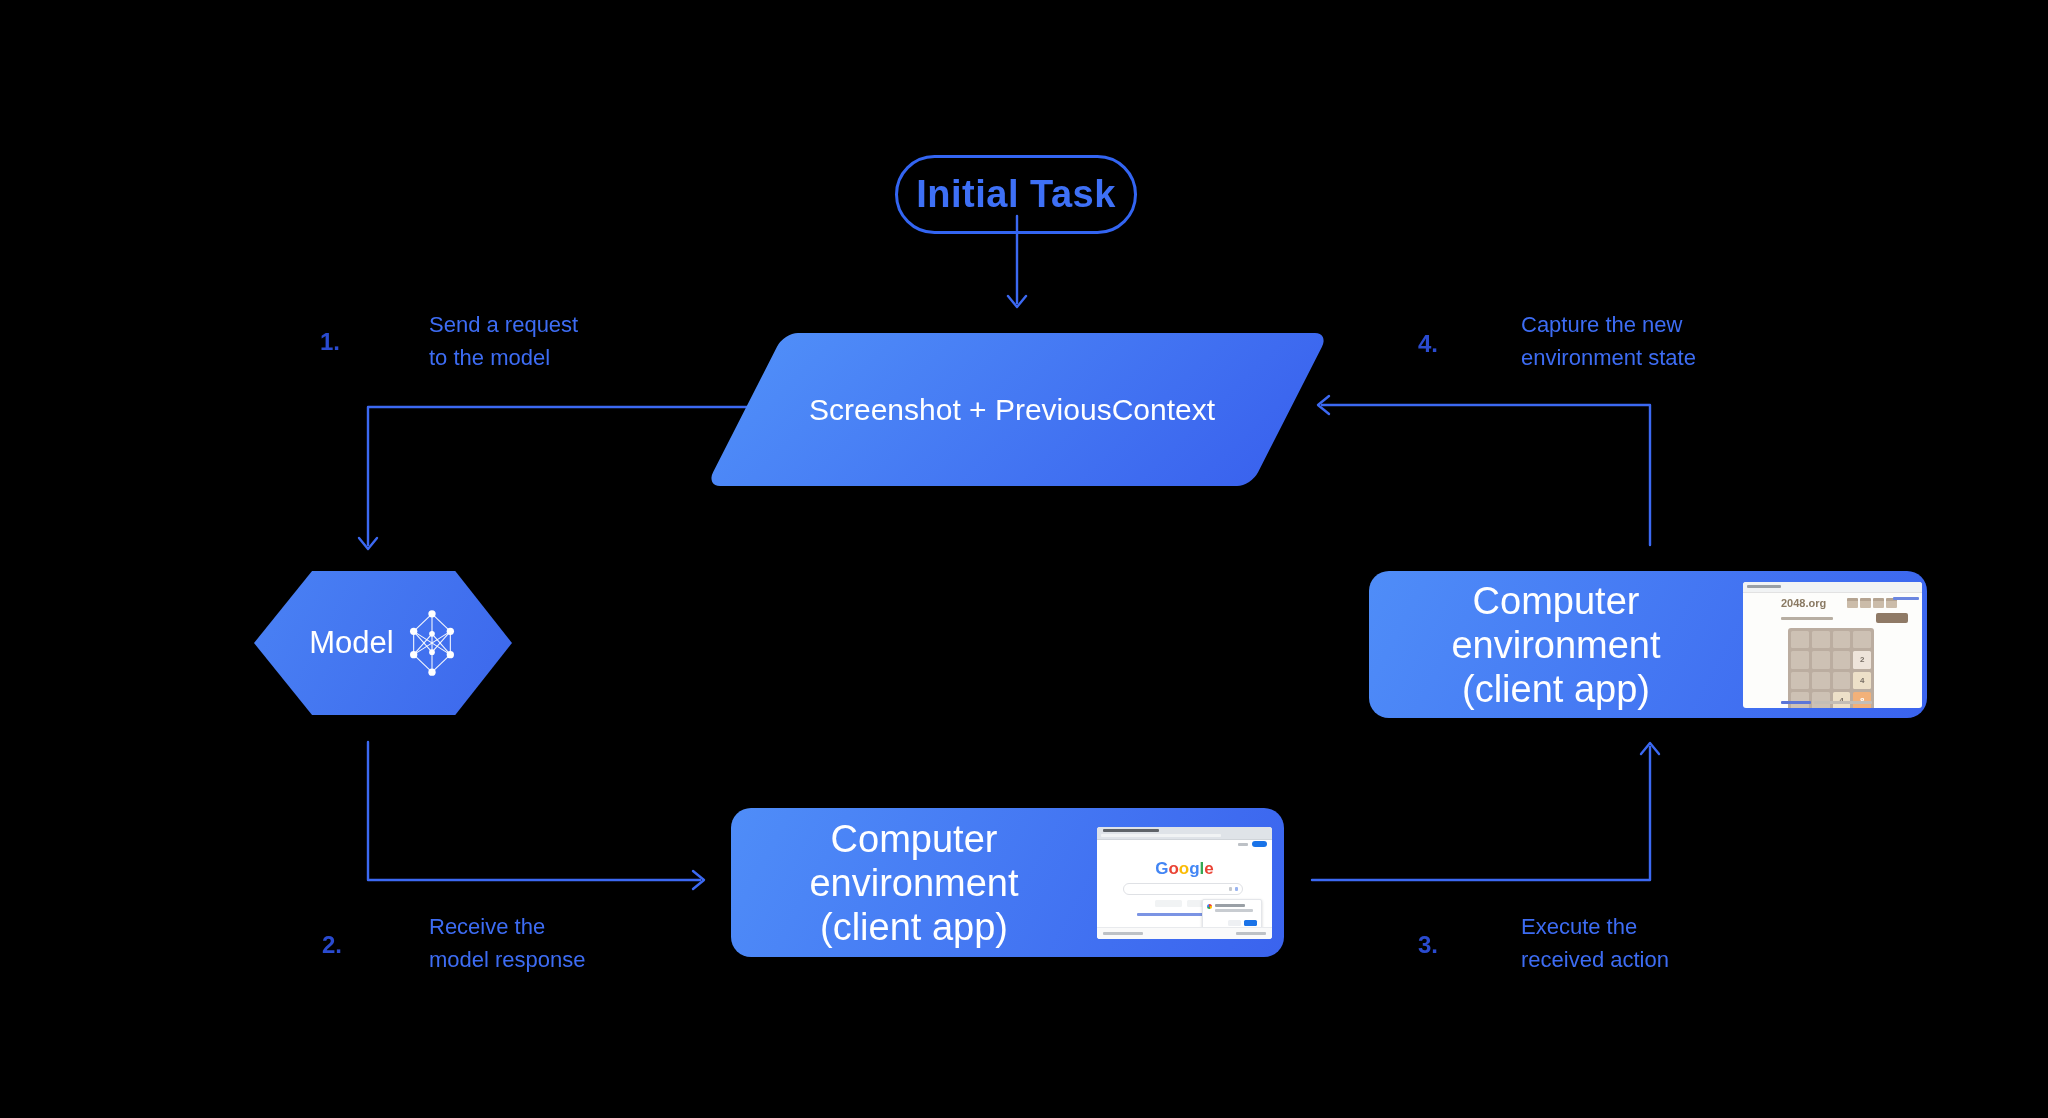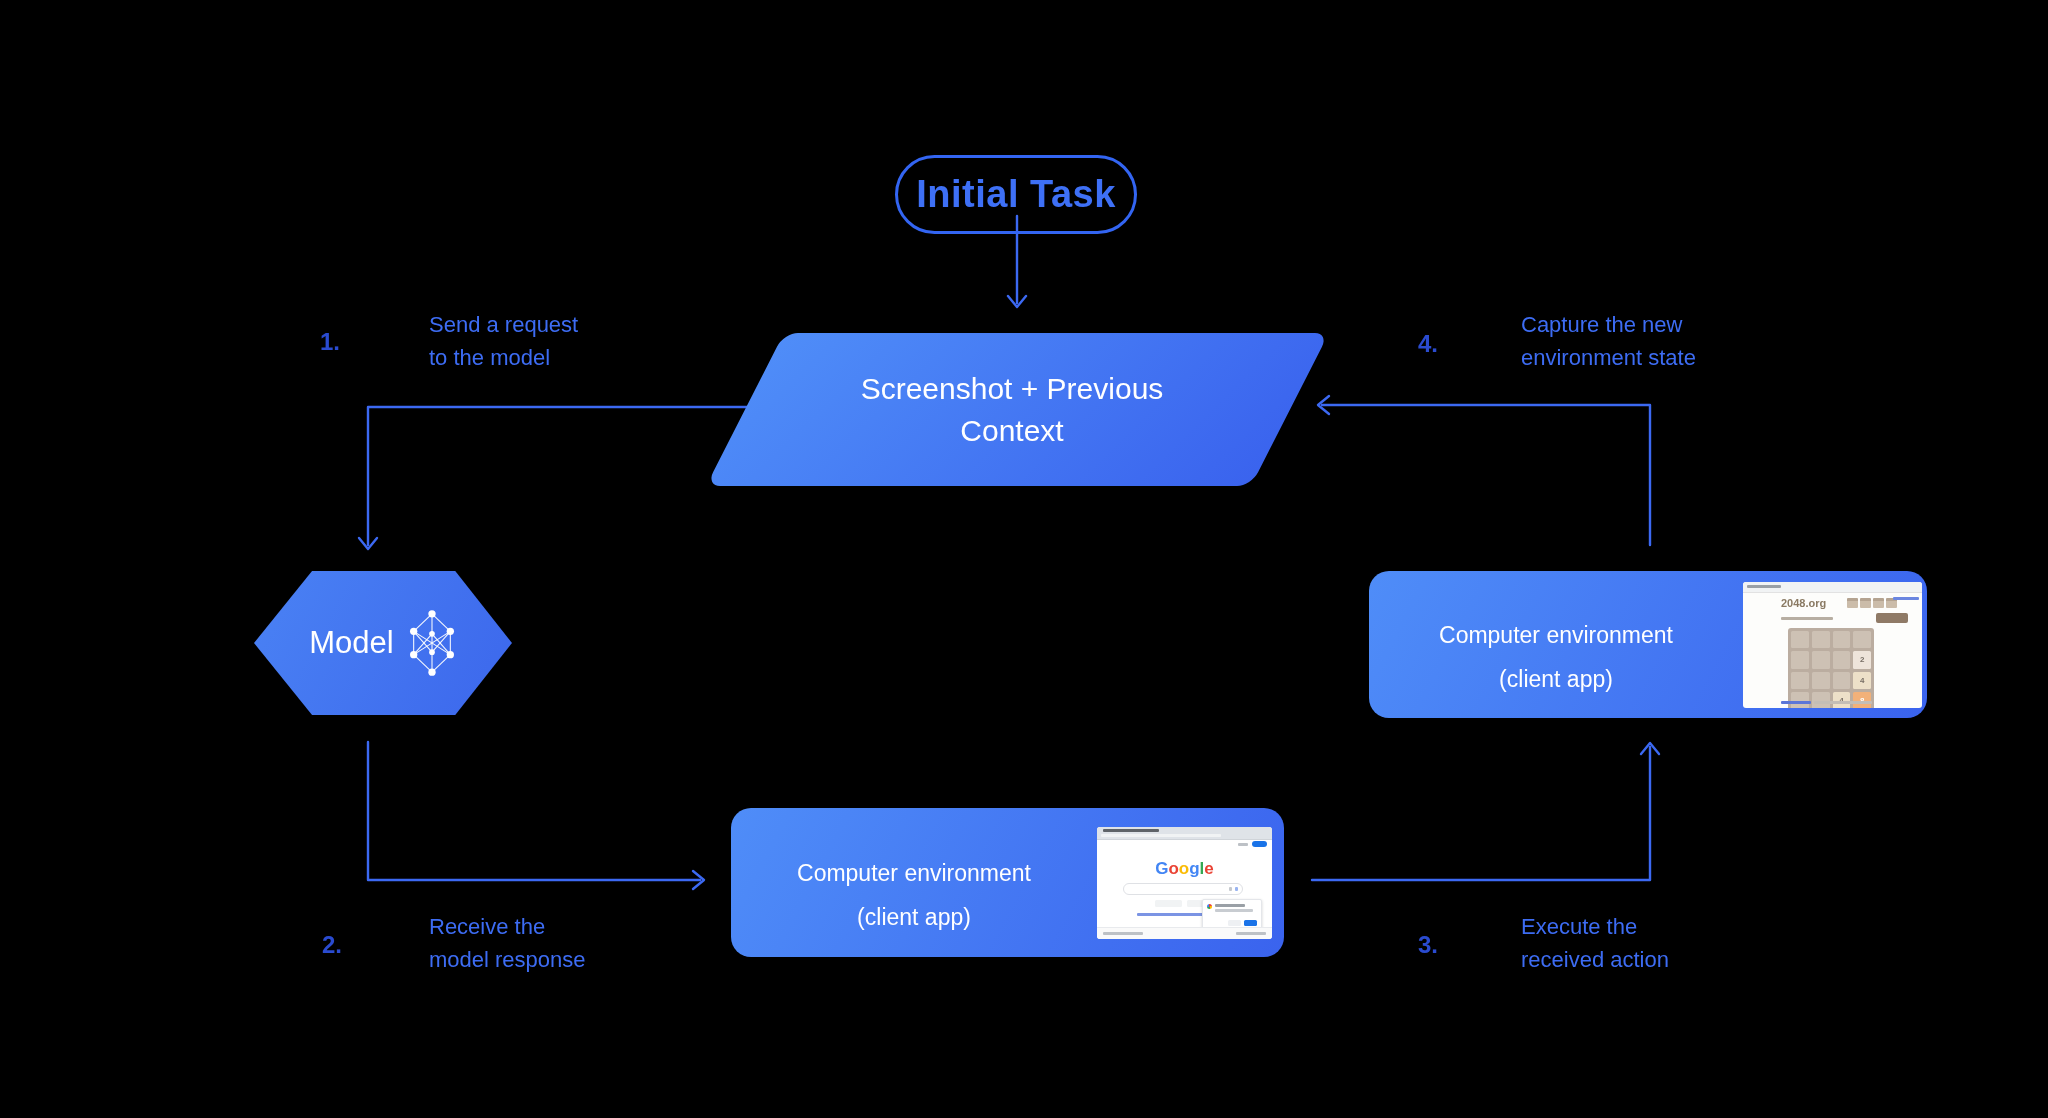--- a/index.html
+++ b/index.html
@@ -18,44 +18,44 @@
   .pill-label{color:#3e70f6;font-size:38px;font-weight:600;letter-spacing:.5px;}
 
   
   .para-shape{
     position:absolute;left:784px;top:333px;width:545px;height:153px;
     background:linear-gradient(118deg,#4f8df8 0%,#3a63ee 100%);
     border-radius:14px;transform:skewX(-27deg);transform-origin:0 0;
   }
   .para-text{
     position:absolute;left:705px;top:333px;width:614px;height:153px;
-    display:flex;flex-direction:column;align-items:center;justify-content:center;
+    display:flex;flex-direction:row;align-items:center;justify-content:center;
     color:#ffffff;font-size:30px;line-height:42px;text-align:right;font-weight:400;
   }
 
   
   .hex{
     position:absolute;left:254px;top:571px;width:258px;height:144px;
     background:linear-gradient(118deg,#4a82f4 0%,#3c67ec 100%);
     clip-path:polygon(22.5% 0,78% 0,100% 50%,78% 100%,22.5% 100%,0 50%);
     display:flex;align-items:center;justify-content:center;gap:13px;
   }
   .hex-label{color:#fff;font-size:31px;font-weight:400;}
 
   
   .envbox{
     position:absolute;border-radius:20px;
     background:linear-gradient(118deg,#4f8df8 0%,#3a63ee 100%);
   }
   .envbox.right{left:1369px;top:571px;width:558px;height:147px;}
   .envbox.bottom{left:731px;top:808px;width:553px;height:149px;}
   .env-text{
-    position:absolute;left:0;top:12px;height:100%;
+    position:absolute;left:0;top:0;height:100%;
     display:flex;flex-direction:column;align-items:center;justify-content:center;
-    color:#fff;font-size:23px;line-height:44px;text-align:center;
+    color:#fff;font-size:38px;line-height:44px;text-align:center;
   }
   .envbox.right .env-text{width:374px;}
   .envbox.bottom .env-text{width:366px;}
 
   
   .step-num{position:absolute;color:#2a4bd0;font-size:24px;font-weight:600;}
   .step-label{position:absolute;color:#3d6cf3;font-size:22px;font-weight:500;line-height:33px;margin-left:28px;}
 
   
   .thumb2048{

